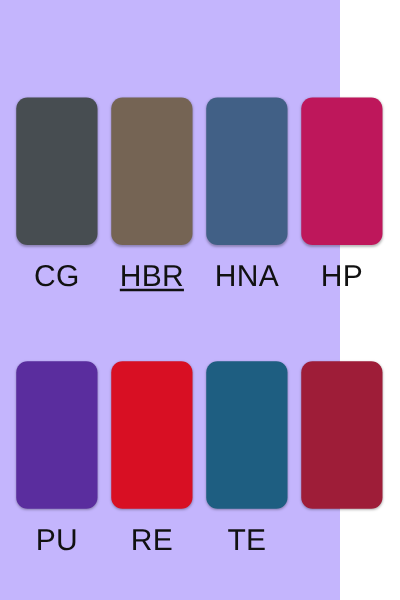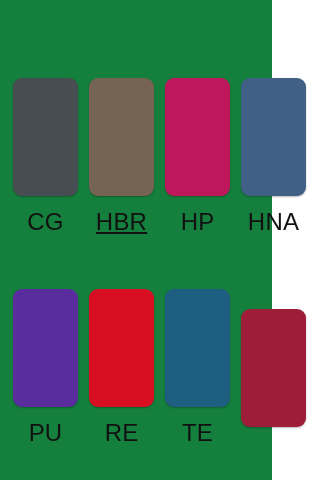--- a/index.html
+++ b/index.html
@@ -11,21 +11,21 @@
     width: 320px;
     height: 480px;
     background: #ffffff;
     font-family: "Liberation Sans", "DejaVu Sans", sans-serif;
     overflow: hidden;
   }
   #palette-root {
     position: relative;
     width: 272px;
     height: 480px;
-    background: #15803d;
+    background: #c4b5fd;
     box-sizing: border-box;
   }
   .swatch-grid {
     position: absolute;
     left: 0;
     top: 0;
     width: 320px;
     display: flex;
     flex-direction: column;
   }
@@ -34,21 +34,20 @@
     flex-direction: row;
     align-items: flex-start;
     justify-content: flex-start;
     width: 320px;
   }
   .swatch-row.row-1 {
     padding-top: 78px;
   }
   .swatch-row.row-2 {
     padding-top: 54px;
-    align-items: center;
   }
   .swatch-cell {
     width: 65px;
     margin-left: 11px;
     display: flex;
     flex-direction: column;
     align-items: center;
   }
   .swatch-cell:first-child {
     margin-left: 13px;
@@ -81,26 +80,26 @@
     <div class="swatch-row row-1">
       <div class="swatch-cell">
         <div class="swatch-chip" style="background: rgb(71, 77, 81);"></div>
         <div class="swatch-label" style="color: rgb(17, 17, 17);">CG</div>
       </div>
       <div class="swatch-cell">
         <div class="swatch-chip" style="background: rgb(117, 100, 84);"></div>
         <div class="swatch-label" style="color: rgb(17, 17, 17); text-decoration: underline;">HBR</div>
       </div>
       <div class="swatch-cell">
+        <div class="swatch-chip" style="background: rgb(65, 96, 134);"></div>
+        <div class="swatch-label" style="color: rgb(17, 17, 17);">HNA</div>
+      </div>
+      <div class="swatch-cell">
         <div class="swatch-chip" style="background: rgb(190, 23, 91);"></div>
         <div class="swatch-label" style="color: rgb(17, 17, 17);">HP</div>
-      </div>
-      <div class="swatch-cell">
-        <div class="swatch-chip" style="background: rgb(65, 96, 134);"></div>
-        <div class="swatch-label" style="color: rgb(17, 17, 17);">HNA</div>
       </div>
     </div>
 
     <div class="swatch-row row-2">
       <div class="swatch-cell">
         <div class="swatch-chip" style="background: rgb(90, 45, 158);"></div>
         <div class="swatch-label" style="color: rgb(17, 17, 17);">PU</div>
       </div>
       <div class="swatch-cell">
         <div class="swatch-chip" style="background: rgb(216, 15, 35);"></div>

